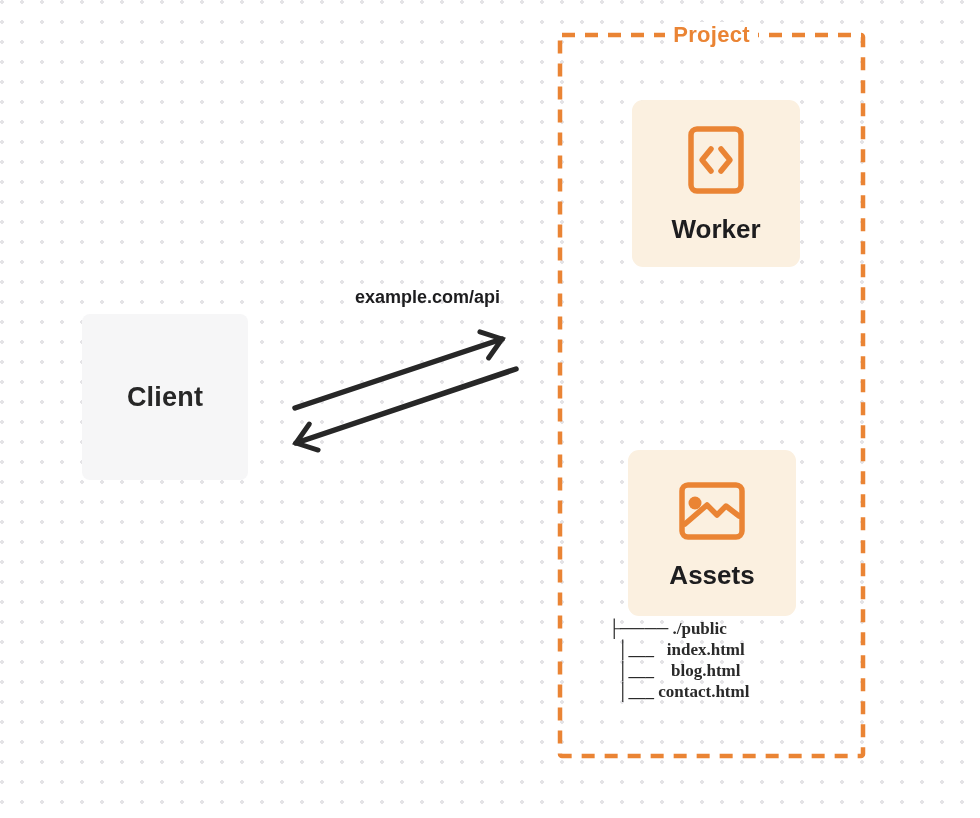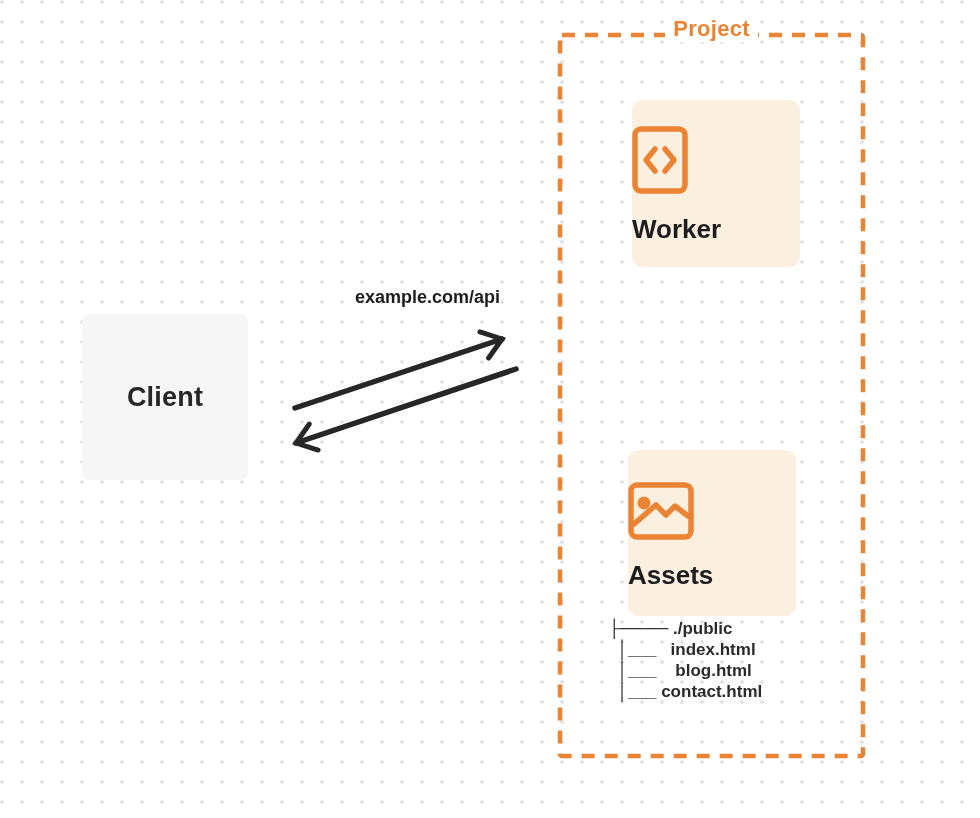--- a/index.html
+++ b/index.html
@@ -33,42 +33,42 @@
     display:flex;align-items:center;justify-content:center;
   }
   .client-node span{font-size:27px;font-weight:bold;letter-spacing:.2px;text-align:right;}
 
   .request-label{
     position:absolute;left:300px;top:287px;width:200px;
     font-size:18px;font-weight:bold;color:#1d1d1f;text-align:right;
   }
 
   .project-label-wrap{
-    position:absolute;left:560px;top:16px;width:303px;
+    position:absolute;left:560px;top:22px;width:303px;
     text-align:center;
   }
   .project-label{
     display:inline-block;background:#ffffff;padding:0 8px;
     color:var(--accent);font-size:22px;font-weight:bold;letter-spacing:.3px;
   }
 
   .card{
     position:absolute;width:168px;
     background:var(--card-cream);border-radius:11px;
-    display:flex;flex-direction:column;align-items:flex-start;
+    display:flex;flex-direction:column;align-items:center;
   }
   .worker-card{left:632px;top:100px;height:167px;}
   .worker-card svg{margin-top:26px;}
   .assets-card{left:628px;top:450px;height:166px;}
   .assets-card svg{margin-top:32px;}
   .card-label{font-size:26px;font-weight:bold;margin-top:20px;color:#1d1d1f;}
 
   .file-tree{
     position:absolute;left:608px;top:618px;
-    font-family:Liberation Sans, sans-serif;
+    font-family:Liberation Serif, serif;
     font-size:17px;line-height:21px;font-weight:bold;
     color:#2a2a2a;white-space:pre;
   }
 </style>
 </head>
 <body>
 
 <div class="canvas">
 
   <svg class="overlay" viewBox="0 0 980 818">

